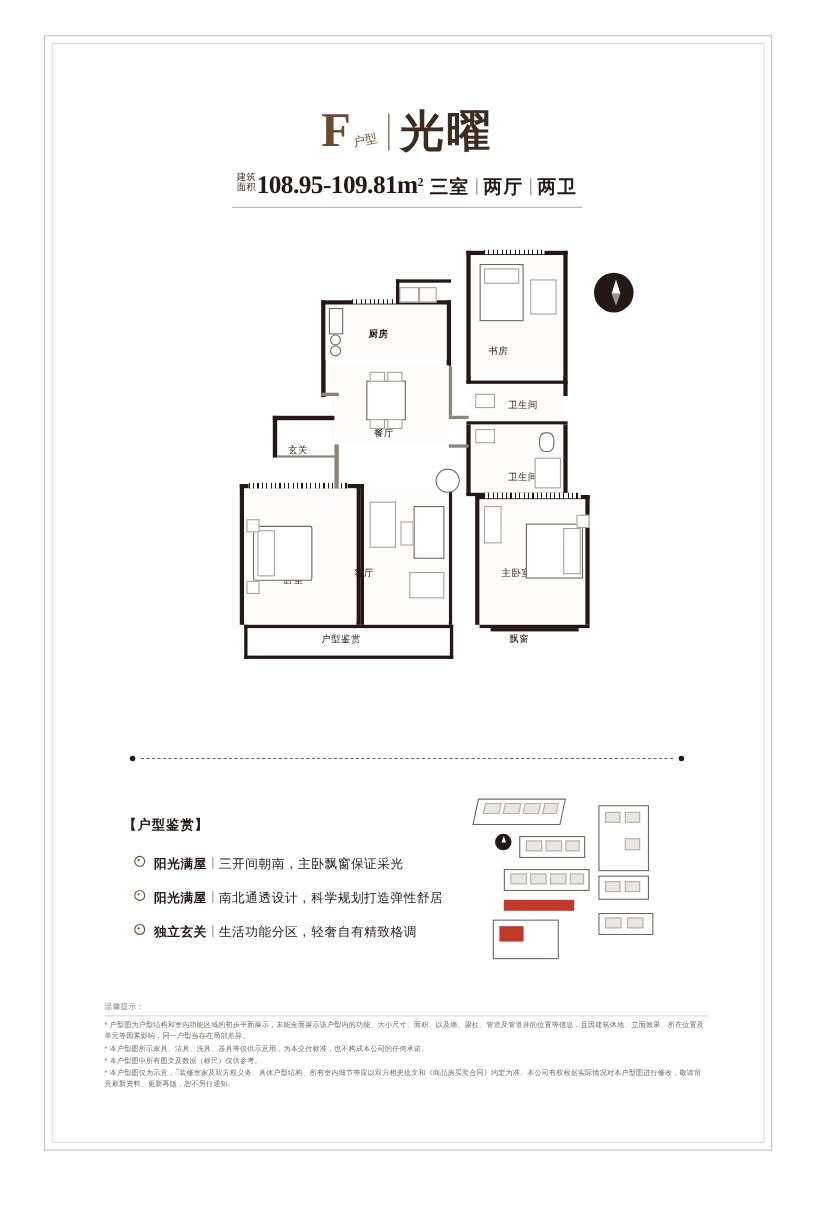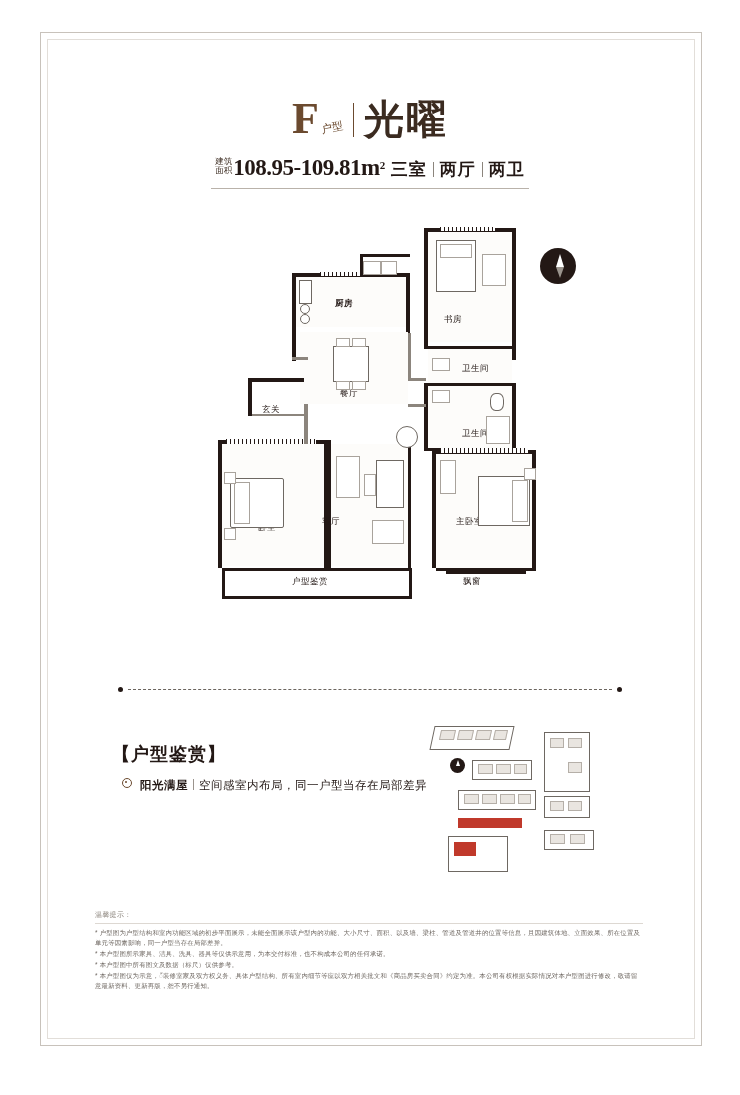--- a/index.html
+++ b/index.html
@@ -41,21 +41,21 @@
   .compass{position:absolute;left:540px;top:248px;width:36px;height:36px;border-radius:50%;background:#231815;}
   .compass:before{content:"";position:absolute;left:16px;top:6px;border-left:4px solid transparent;border-right:4px solid transparent;border-bottom:13px solid #fff;}
   .compass:after{content:"";position:absolute;left:16px;top:19px;border-left:4px solid transparent;border-right:4px solid transparent;border-top:11px solid #9a948d;}
 
   
   .divider{position:absolute;left:118px;top:687px;width:504px;height:6px;}
   .dot{position:absolute;width:5px;height:5px;border-radius:50%;background:#231815;top:0;}
   .dashline{position:absolute;left:10px;right:10px;top:2px;border-top:1px dashed #6b655f;}
 
   
-  .feat-title{position:absolute;left:112px;top:742px;font-size:18px;font-weight:bold;color:#231815;letter-spacing:1px;}
+  .feat-title{position:absolute;left:112px;top:742px;font-size:12px;font-weight:bold;color:#231815;letter-spacing:1px;}
   .feat-list{position:absolute;left:122px;top:778px;width:400px;}
   .feat{position:relative;margin-bottom:16px;font-size:11.5px;color:#231815;letter-spacing:.5px;}
   .feat .ring{display:inline-block;width:8px;height:8px;border:1px solid #6b4a2f;border-radius:50%;position:relative;margin-right:8px;vertical-align:1px;}
   .feat .ring:after{content:"";position:absolute;left:2px;top:2px;width:2px;height:2px;border-radius:50%;background:#6b4a2f;}
   .feat b{font-weight:bold;}
   .sepb{display:inline-block;width:1px;height:11px;background:#9b948d;margin:0 5px;vertical-align:-1px;}
 
   
   .site{position:absolute;left:432px;top:712px;width:180px;height:175px;}
   .blk{position:absolute;border:1px solid #6e6862;background:#fff;}
@@ -198,21 +198,27 @@
 
   <div class="divider">
     <div class="dot" style="left:0;"></div>
     <div class="dashline"></div>
     <div class="dot" style="right:0;"></div>
   </div>
 
   <div class="feat-title">【户型鉴赏】</div>
   <div class="feat-list">
     <div class="feat">
-      <span class="ring"></span><b>阳光满屋</b><span class="sepb"></span><span>空间感室内布局，同一户型当存在局部差异</span>
+      <span class="ring"></span><b>阳光满屋</b><span class="sepb"></span><span>三开间朝南，主卧飘窗保证采光</span>
+    </div>
+    <div class="feat">
+      <span class="ring"></span><b>阳光满屋</b><span class="sepb"></span><span>南北通透设计，科学规划打造弹性舒居</span>
+    </div>
+    <div class="feat">
+      <span class="ring"></span><b>独立玄关</b><span class="sepb"></span><span>生活功能分区，轻奢自有精致格调</span>
     </div>
   </div>
 
   <div class="site">
     <div class="site-compass"></div>
     <div class="blk" style="left:0px;top:14px;width:78px;height:22px;transform:skewX(-12deg);"></div>
     <div class="blk-g" style="left:8px;top:18px;width:13px;height:8px;transform:skewX(-12deg);"></div>
     <div class="blk-g" style="left:26px;top:18px;width:13px;height:8px;transform:skewX(-12deg);"></div>
     <div class="blk-g" style="left:44px;top:18px;width:13px;height:8px;transform:skewX(-12deg);"></div>
     <div class="blk-g" style="left:62px;top:18px;width:11px;height:8px;transform:skewX(-12deg);"></div>

